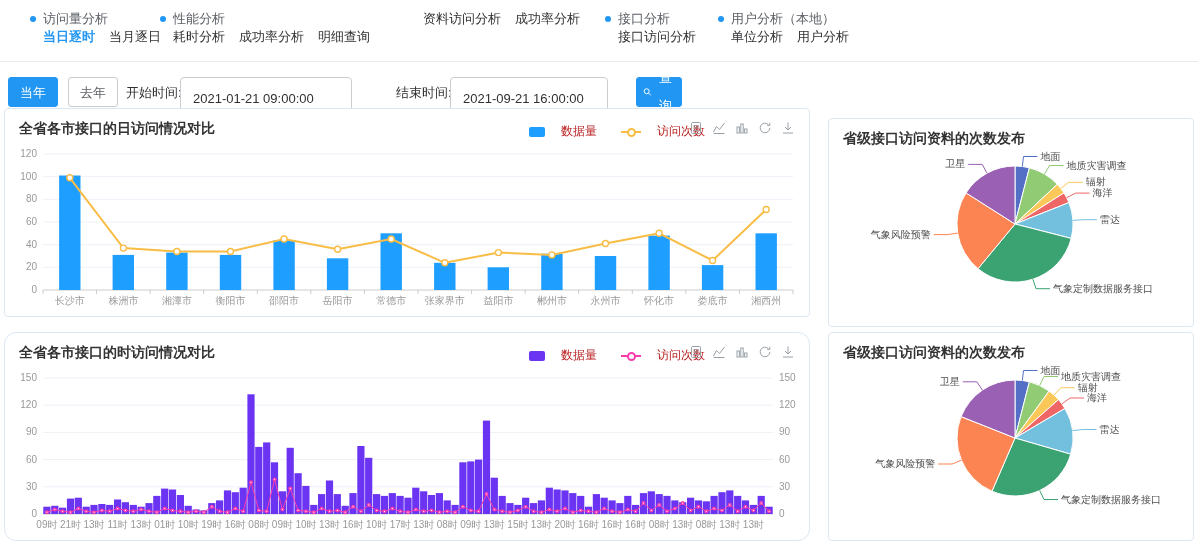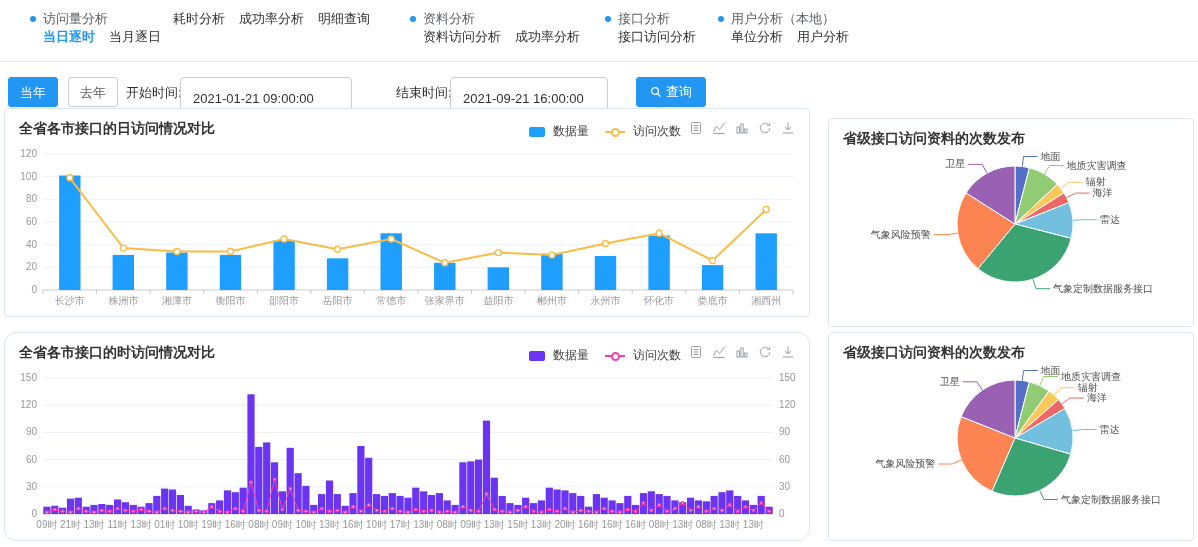--- a/index.html
+++ b/index.html
@@ -20,29 +20,29 @@
   .btn-primary{background:var(--accent,#2196f3);color:#fff;border:1px solid var(--accent,#2196f3);}
   .btn-plain{background:#fff;color:#606266;border:1px solid #c9ccd1;}
   #btn-this-year{left:8px;width:50px;}
   #btn-last-year{left:68px;width:50px;}
   .flt-label{position:absolute;top:22px;font-size:13px;color:#303133;}
   #lbl-start{left:126px;} #lbl-end{left:396px;}
   .time-input{position:absolute;top:15px;height:42px;box-sizing:border-box;border:1px solid #c9ccd1;
        border-radius:4px;padding:12px 12px;font-size:13px;color:#303133;background:#fff;
        font-family:"Liberation Sans","DejaVu Sans",sans-serif;}
   #input-start{left:180px;width:172px;} #input-end{left:450px;width:158px;}
-  #btn-search{left:636px;width:70px;display:flex;align-items:center;justify-content:center;gap:4px;}
+  #btn-search{left:636px;width:46px;display:flex;align-items:center;justify-content:center;gap:4px;}
   
   .card{position:absolute;background:#fff;border:1px solid #dce7f2;border-radius:4px;box-sizing:border-box;}
   #card-daily{left:4px;top:108px;width:806px;height:209px;}
   #card-pie-top{left:828px;top:118px;width:366px;height:209px;}
   #card-hourly{left:4px;top:332px;width:806px;height:209px;border-radius:12px;}
   #card-pie-bottom{left:828px;top:332px;width:366px;height:209px;}
   .card-title{position:absolute;left:14px;top:11px;font-size:14px;font-weight:bold;color:#333;}
-  .legend{position:absolute;left:524px;top:14px;display:flex;align-items:center;gap:8px;font-size:12px;color:#404040;cursor:pointer;}
+  .legend{position:absolute;left:524px;top:14px;display:flex;align-items:center;gap:16px;font-size:12px;color:#b91c1c;cursor:pointer;}
   .lg-bar{width:16px;height:10px;border-radius:2px;}
   .lg-line-wrap{position:relative;width:20px;height:8px;margin-left:8px;}
   .lg-line{position:absolute;left:0;top:3px;width:20px;height:2px;}
   .lg-ring{position:absolute;left:6px;top:0;width:5px;height:5px;border-radius:50%;background:#fff;border:2px solid #000;}
   .toolbox{position:absolute;right:14px;top:12px;display:flex;gap:9px;}
   .toolbox svg{cursor:pointer;}
   .chart-svg{position:absolute;left:0;top:37px;}
   .pie-svg{position:absolute;left:0;top:28px;}
   .tick{font-size:10px;fill:#999;}
   .plabel{font-size:10px;fill:#4d4d4d;}
@@ -57,31 +57,31 @@
       <div class="nav-title-row">
           <span class="dot"></span>
         <span>访问量分析</span>
         </div>
       <div class="nav-items">
         <a class="active">当日逐时</a>
         <a>当月逐日</a>
       </div>
     </div>
     <div class="nav-group" style="left:160px">
+      <div class="nav-title-row">
+          <span class="dot"></span>
+        <span>性能分析</span>
+        </div>
       <div class="nav-items">
         <a>耗时分析</a>
         <a>成功率分析</a>
         <a>明细查询</a>
       </div>
     </div>
     <div class="nav-group" style="left:410px">
-      <div class="nav-title-row">
-          <span class="dot"></span>
-        <span>资料分析</span>
-        </div>
       <div class="nav-items">
         <a>资料访问分析</a>
         <a>成功率分析</a>
       </div>
     </div>
     <div class="nav-group" style="left:605px">
       <div class="nav-title-row">
           <span class="dot"></span>
         <span>接口分析</span>
         </div>

